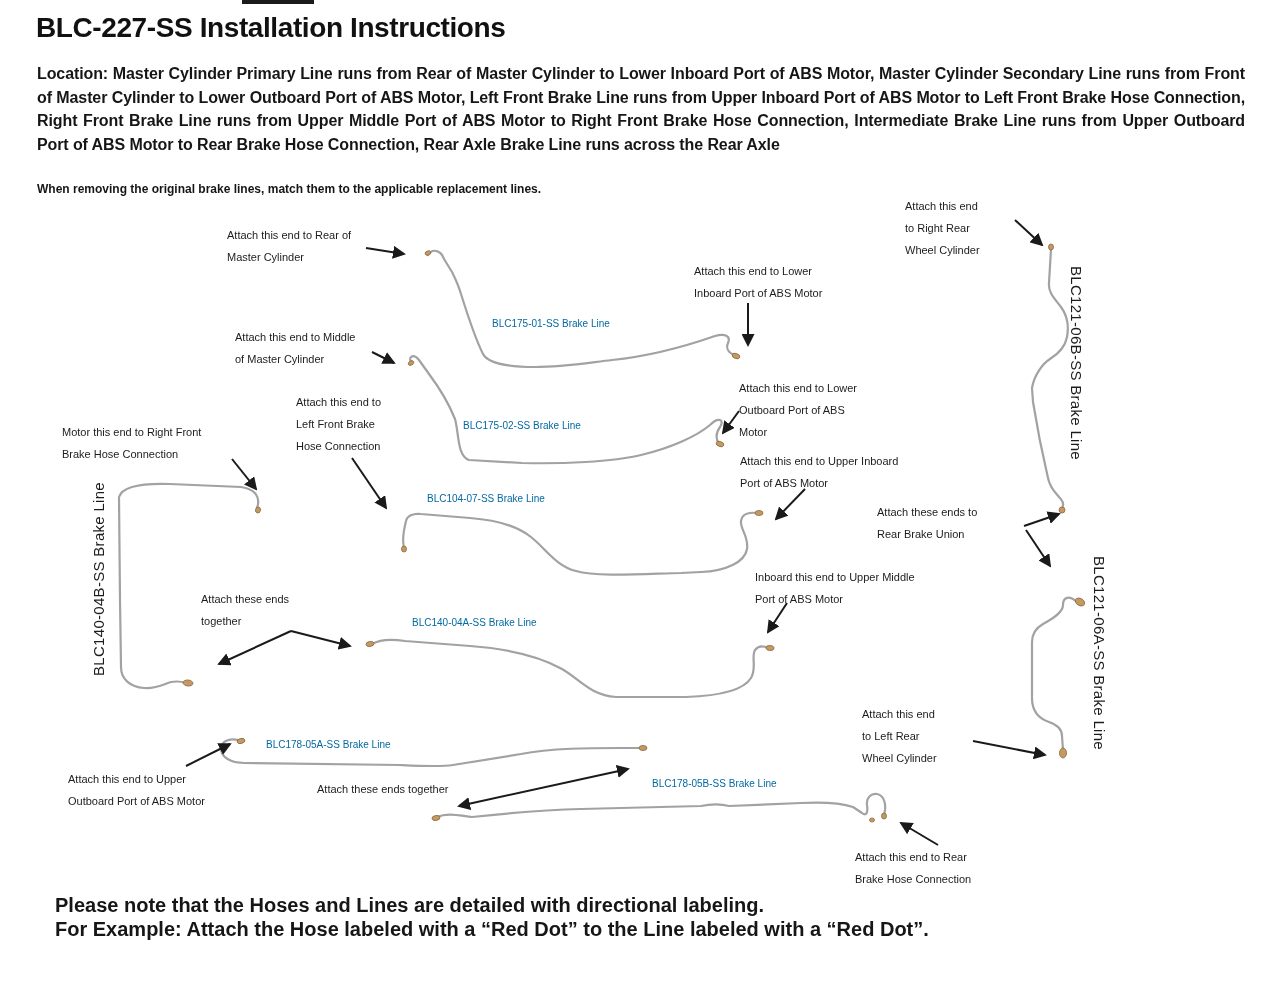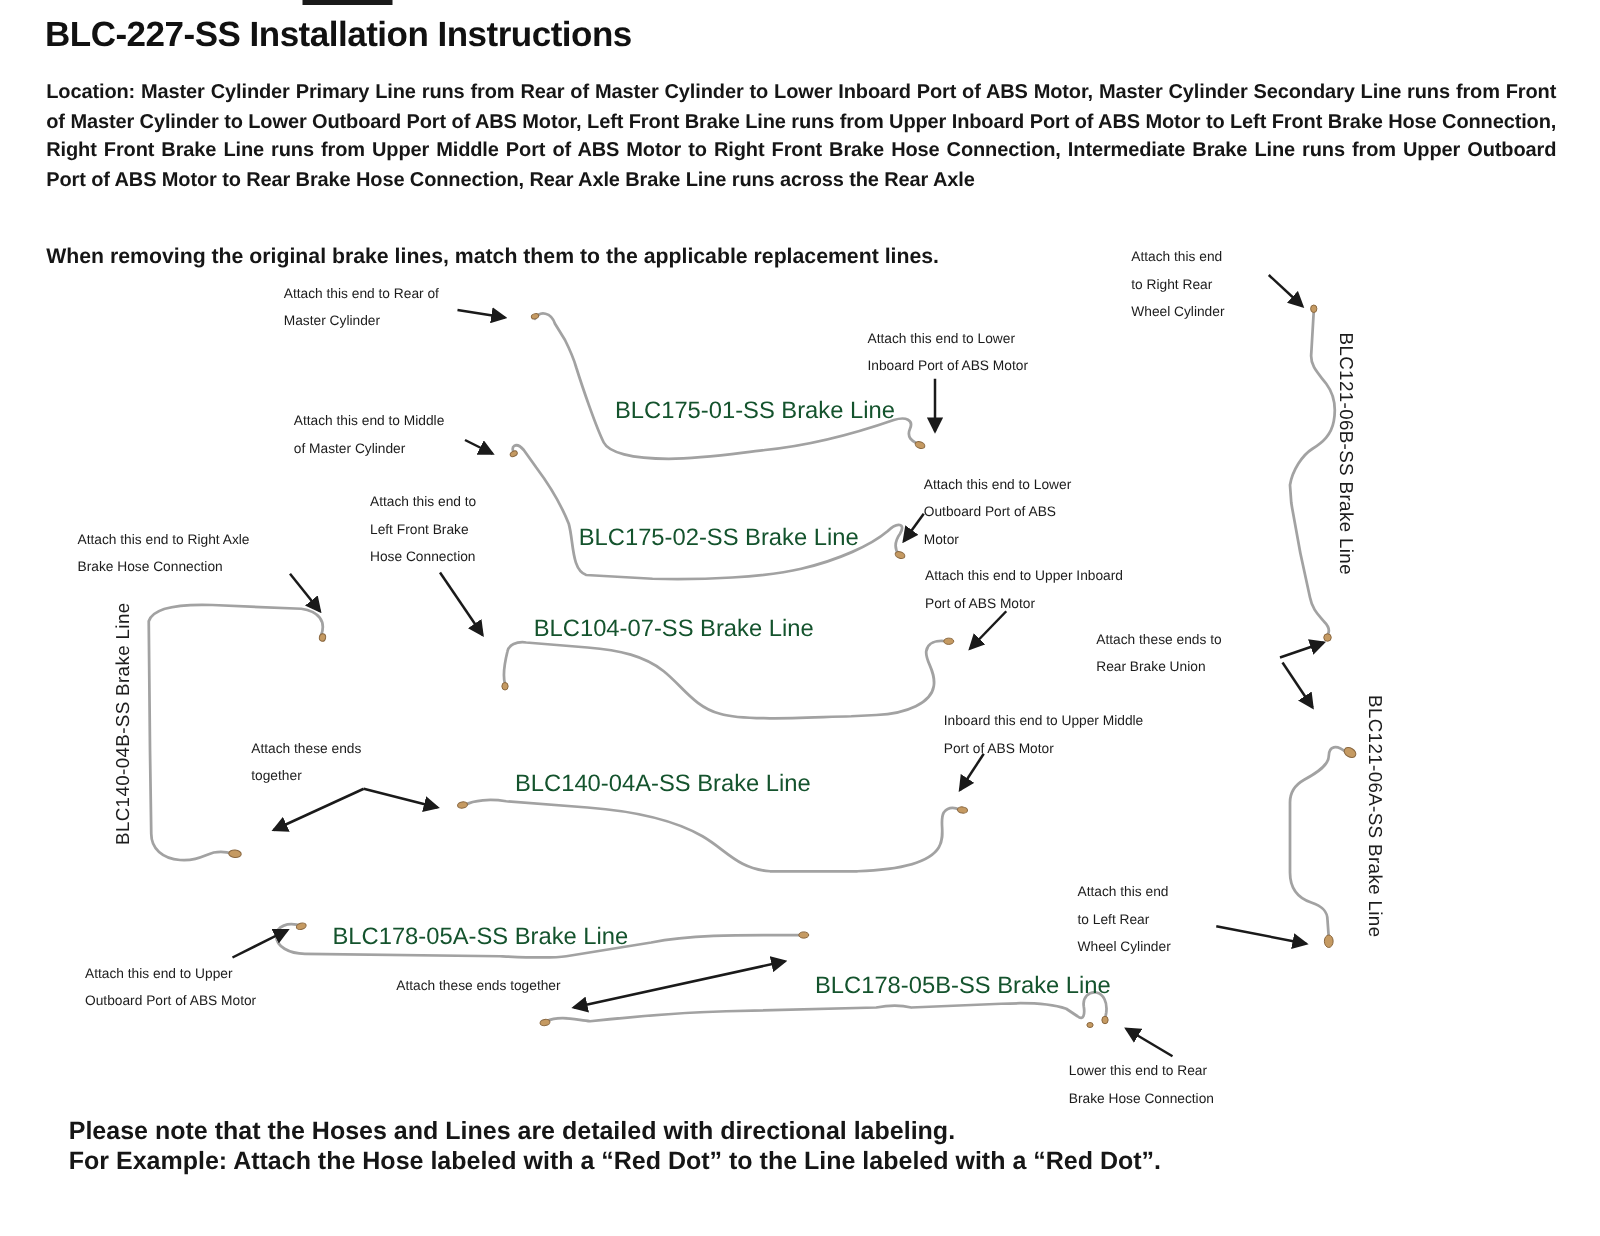--- a/index.html
+++ b/index.html
@@ -10,33 +10,33 @@
   .title{
     position:absolute;left:36px;top:12px;margin:0;
     font-size:28px;font-weight:700;letter-spacing:-0.4px;color:#111;text-align:center;
   }
   .para{
     position:absolute;left:37px;top:62px;width:1208px;margin:0;
     font-size:16px;font-weight:700;line-height:23.5px;letter-spacing:-0.1px;
     text-align:justify;color:#161616;
   }
   .note{
-    position:absolute;left:37px;top:195px;margin:0;
-    font-size:17px;font-weight:700;color:#161616;white-space:nowrap;
+    position:absolute;left:37px;top:182px;margin:0;
+    font-size:12px;font-weight:700;color:#161616;white-space:nowrap;
   }
   .foot{
     position:absolute;left:55px;margin:0;
     font-size:20px;font-weight:700;color:#161616;white-space:nowrap;
   }
   .callout{
     position:absolute;font-size:11px;line-height:22px;color:#1c1c1c;
     white-space:pre-line;
   }
   .plabel{
-    position:absolute;font-size:19px;color:#14532d;white-space:nowrap;
+    position:absolute;font-size:10px;color:#0369a1;white-space:nowrap;
   }
   .vlabel{
     position:absolute;font-size:15px;color:#1c1c1c;
     writing-mode:vertical-rl;letter-spacing:0.3px;white-space:nowrap;
   }
   .vlabel.flip{transform:rotate(180deg);}
   svg.diagram{position:absolute;left:0;top:0;}
   .bline{fill:none;stroke:#a2a2a2;stroke-width:2.2;stroke-linecap:round;stroke-linejoin:round;}
   .arrow{stroke:#1a1a1a;stroke-width:2;}
   .fit{fill:#c59a62;stroke:#8a6840;stroke-width:0.8;}
@@ -121,37 +121,37 @@
 <div class="callout" style="left:694px;top:260px">Attach this end to Lower
 Inboard Port of ABS Motor</div>
 <div class="callout" style="left:235px;top:326px">Attach this end to Middle
 of Master Cylinder</div>
 <div class="callout" style="left:739px;top:377px">Attach this end to Lower
 Outboard Port of ABS
 Motor</div>
 <div class="callout" style="left:296px;top:391px">Attach this end to
 Left Front Brake
 Hose Connection</div>
-<div class="callout" style="left:62px;top:421px">Attach this end to Right Axle
+<div class="callout" style="left:62px;top:421px">Motor this end to Right Front
 Brake Hose Connection</div>
 <div class="callout" style="left:740px;top:450px">Attach this end to Upper Inboard
 Port of ABS Motor</div>
 <div class="callout" style="left:877px;top:501px">Attach these ends to
 Rear Brake Union</div>
 <div class="callout" style="left:755px;top:566px">Inboard this end to Upper Middle
 Port of ABS Motor</div>
 <div class="callout" style="left:201px;top:588px">Attach these ends
 together</div>
 <div class="callout" style="left:862px;top:703px">Attach this end
 to Left Rear
 Wheel Cylinder</div>
 <div class="callout" style="left:68px;top:768px">Attach this end to Upper
 Outboard Port of ABS Motor</div>
 <div class="callout" style="left:317px;top:778px">Attach these ends together</div>
-<div class="callout" style="left:855px;top:846px">Lower this end to Rear
+<div class="callout" style="left:855px;top:846px">Attach this end to Rear
 Brake Hose Connection</div>
 
 <div class="plabel" style="left:492px;top:318px">BLC175-01-SS Brake Line</div>
 <div class="plabel" style="left:463px;top:420px">BLC175-02-SS Brake Line</div>
 <div class="plabel" style="left:427px;top:493px">BLC104-07-SS Brake Line</div>
 <div class="plabel" style="left:412px;top:617px">BLC140-04A-SS Brake Line</div>
 <div class="plabel" style="left:266px;top:739px">BLC178-05A-SS Brake Line</div>
 <div class="plabel" style="left:652px;top:778px">BLC178-05B-SS Brake Line</div>
 <div class="vlabel flip" style="left:90px;top:482px">BLC140-04B-SS Brake Line</div>
 <div class="vlabel" style="left:1068px;top:266px">BLC121-06B-SS Brake Line</div>

